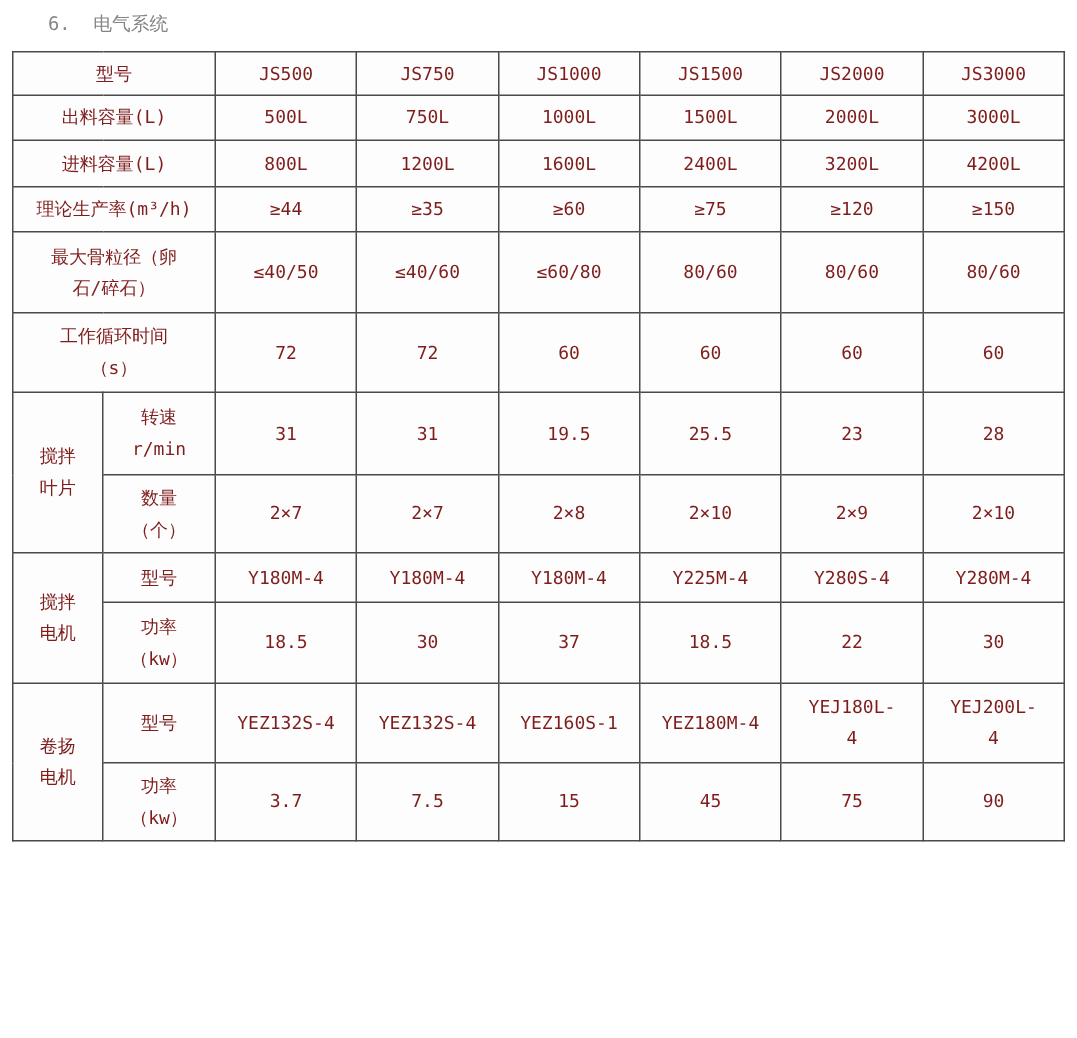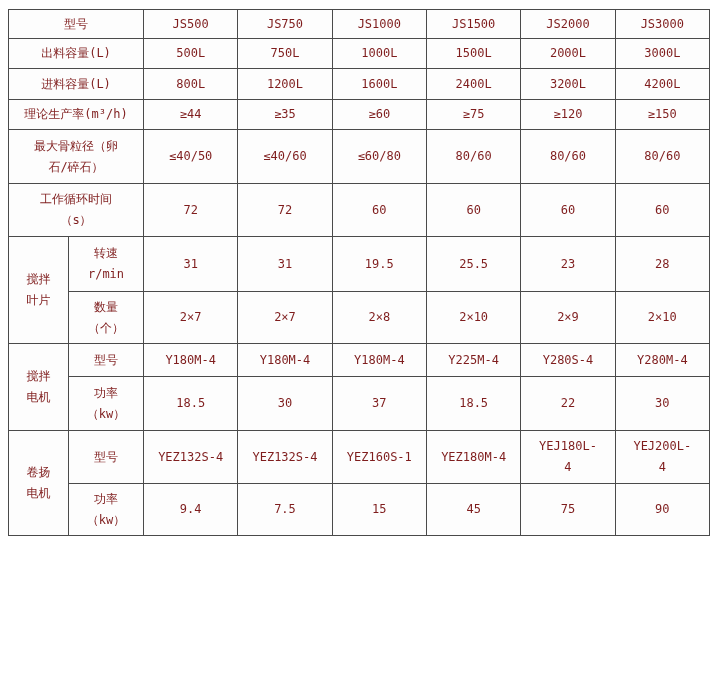--- a/index.html
+++ b/index.html
@@ -64,20 +64,21 @@
   tr.h52 { height: 52px; }
   tr.h53 { height: 53px; }
   tr.h54 { height: 54px; }
   tr.h55 { height: 55px; }
 </style>
 </head>
 <body>
 
 <div class="doc">
 
+  <div class="sec-heading">6.  电气系统</div>
 
 
 
   <table class="spec">
     <colgroup>
       <col style="width:60px">
         <col style="width:75px">
       <col>
         <col>
         <col>
@@ -202,21 +203,21 @@
         <td>YEZ160S-1</td>
         <td>YEZ180M-4</td>
         <td>YEJ180L-
 4</td>
         <td>YEJ200L-
 4</td>
       </tr>
       <tr class="h52">
         <td>功率
 （kw）</td>
-        <td>9.4</td>
+        <td>3.7</td>
         <td>7.5</td>
         <td>15</td>
         <td>45</td>
         <td>75</td>
         <td>90</td>
       </tr>
     </tbody>
   </table>
 
 </div>

